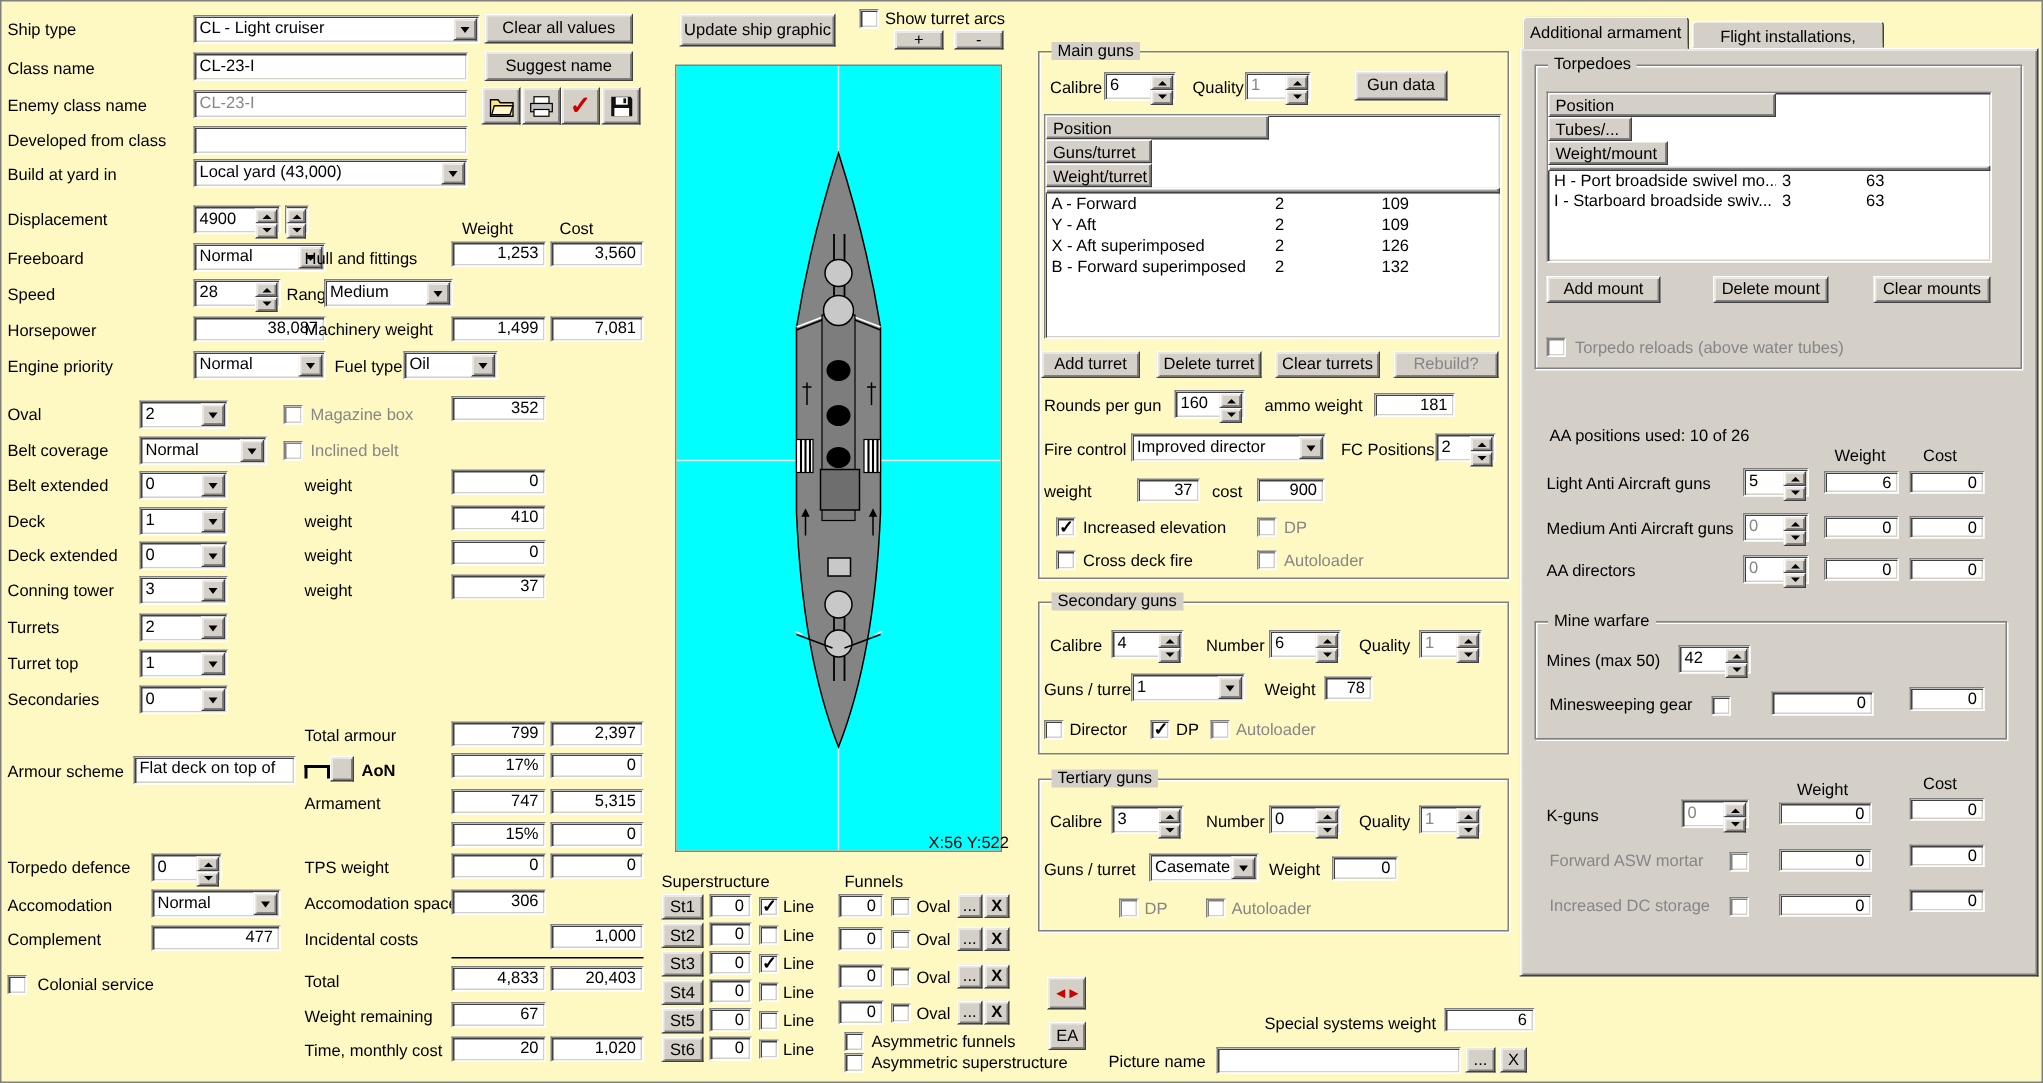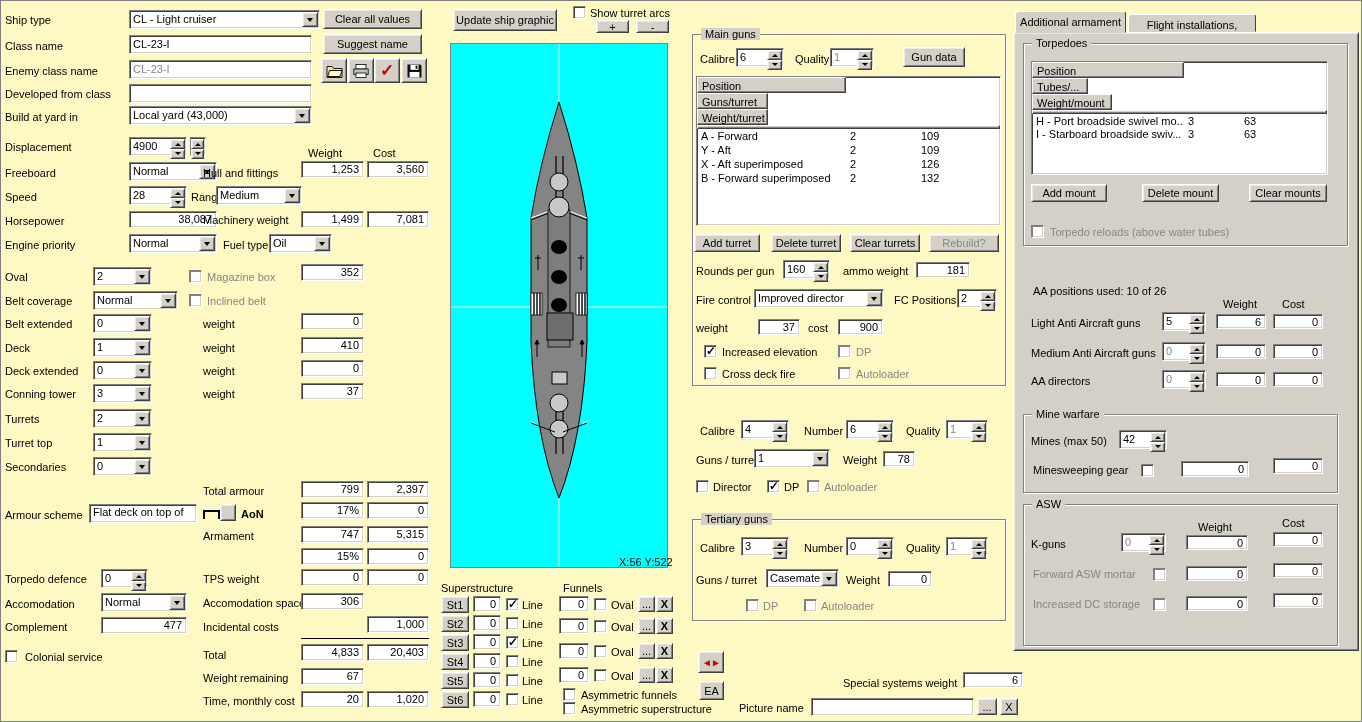--- a/index.html
+++ b/index.html
@@ -579,20 +579,23 @@
 
   <span class="cb ck" style="left:703px;top:344px"></span>
   <div class="l" style="left:721px;top:345px">Increased elevation</div>
   <span class="cb dis2" style="left:837px;top:344px"></span>
   <div class="l dis" style="left:855px;top:345px">DP</div>
   <span class="cb" style="left:703px;top:366px"></span>
   <div class="l" style="left:721px;top:367px">Cross deck fire</div>
   <span class="cb dis2" style="left:837px;top:366px"></span>
   <div class="l dis" style="left:855px;top:367px">Autoloader</div>
 
+  <div class="grp" style="left:691px;top:400px;width:314px;height:102px">
+    <span class="leg">Secondary guns</span>
+  </div>
   <div class="l" style="left:699px;top:424px">Calibre</div>
   <div class="spin sunk" style="left:740px;top:419px;width:48px;height:19px">
     <span class="stext">4</span>
     <span class="sbtns">
         <span class="sb rais">
           <i class="tri-up-s"></i>
         </span>
         <span class="sb rais">
           <i class="tri-dn-s"></i>
         </span>
@@ -798,23 +801,20 @@
         <span class="sb rais">
           <i class="tri-dn-s"></i>
         </span>
       </span>
   </div>
   <div class="l" style="left:1032px;top:463px;z-index:2">Minesweeping gear</div>
   <span class="cb" style="left:1140px;top:463px;z-index:2"></span>
   <div class="fld sunk" style="left:1180px;top:460px;width:68px;height:16px;z-index:2">0</div>
   <div class="fld sunk" style="left:1272px;top:457px;width:50px;height:16px;z-index:2">0</div>
 
-  <div class="grp" style="left:1022px;top:503px;width:315px;height:142px;z-index:2">
-    <span class="leg">ASW</span>
-  </div>
   <div class="l" style="left:1197px;top:520px;z-index:2">Weight</div>
   <div class="l" style="left:1281px;top:516px;z-index:2">Cost</div>
 
   <div class="l" style="left:1030px;top:537px;z-index:2">K-guns</div>
   <div class="spin sunk" style="left:1120px;top:532px;width:45px;height:19px;z-index:2">
     <span class="stext dis">0</span>
     <span class="sbtns">
         <span class="sb rais">
           <i class="tri-up-s"></i>
         </span>

